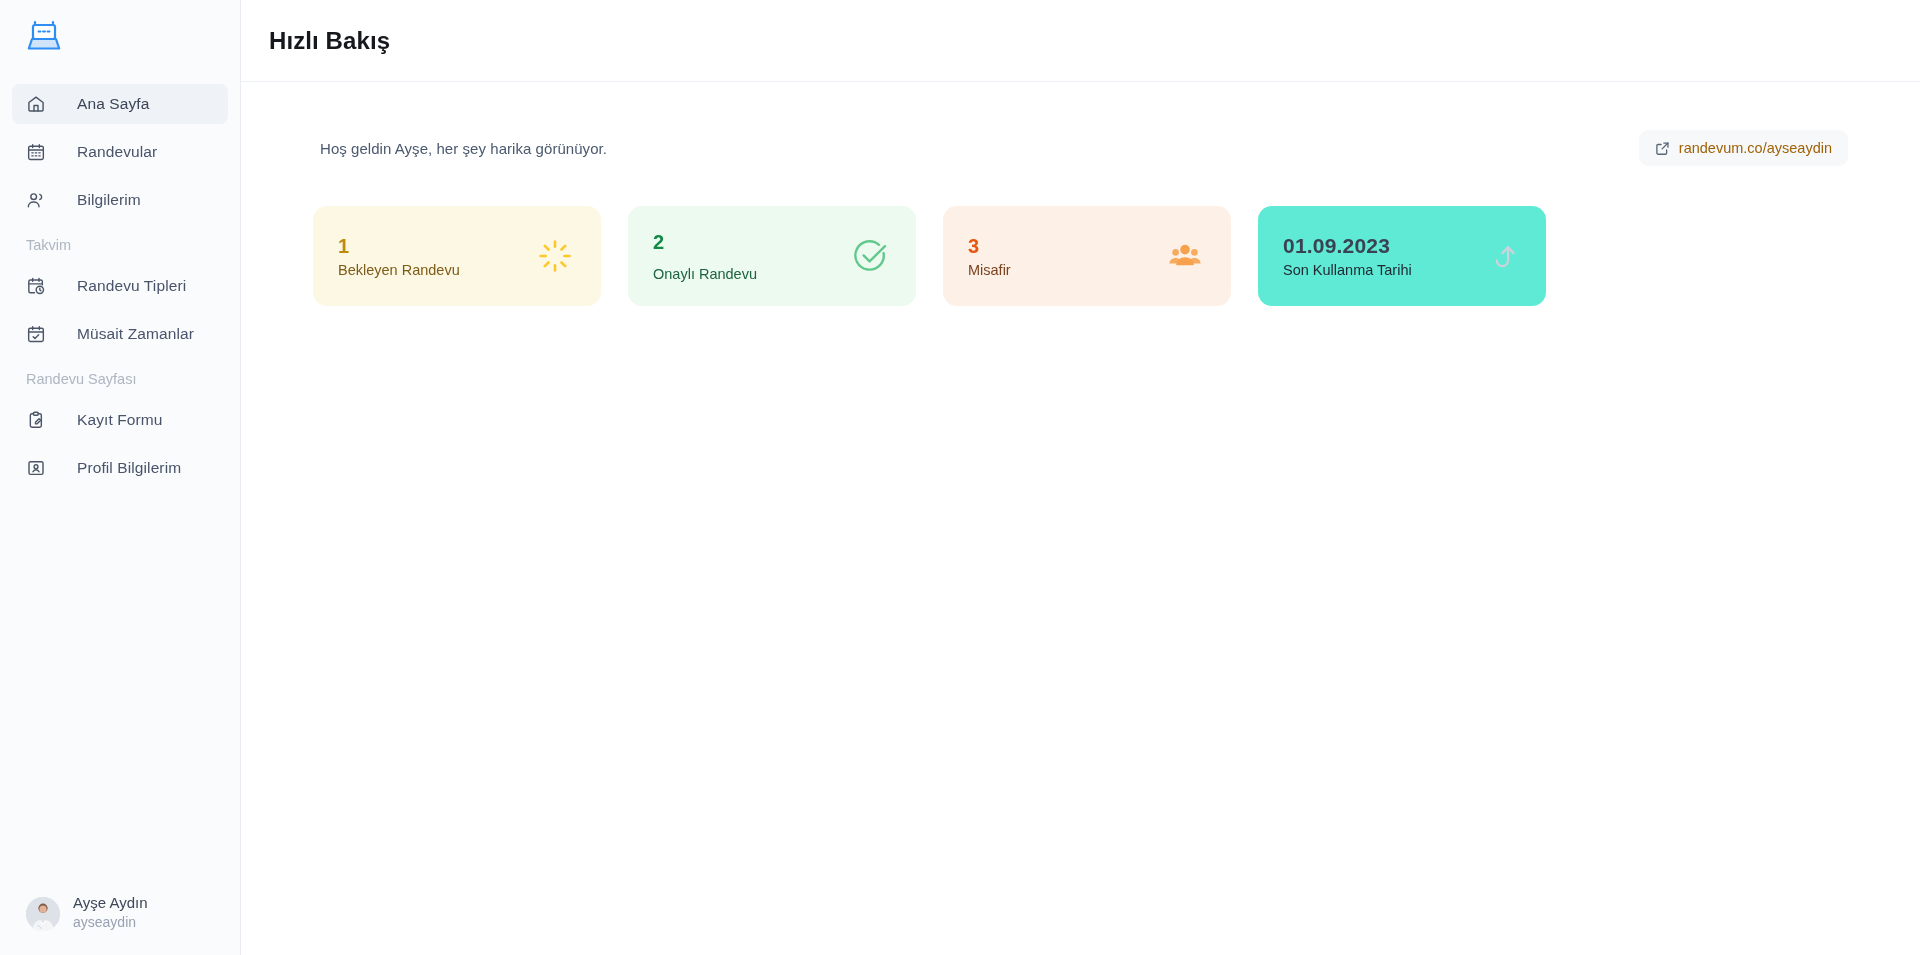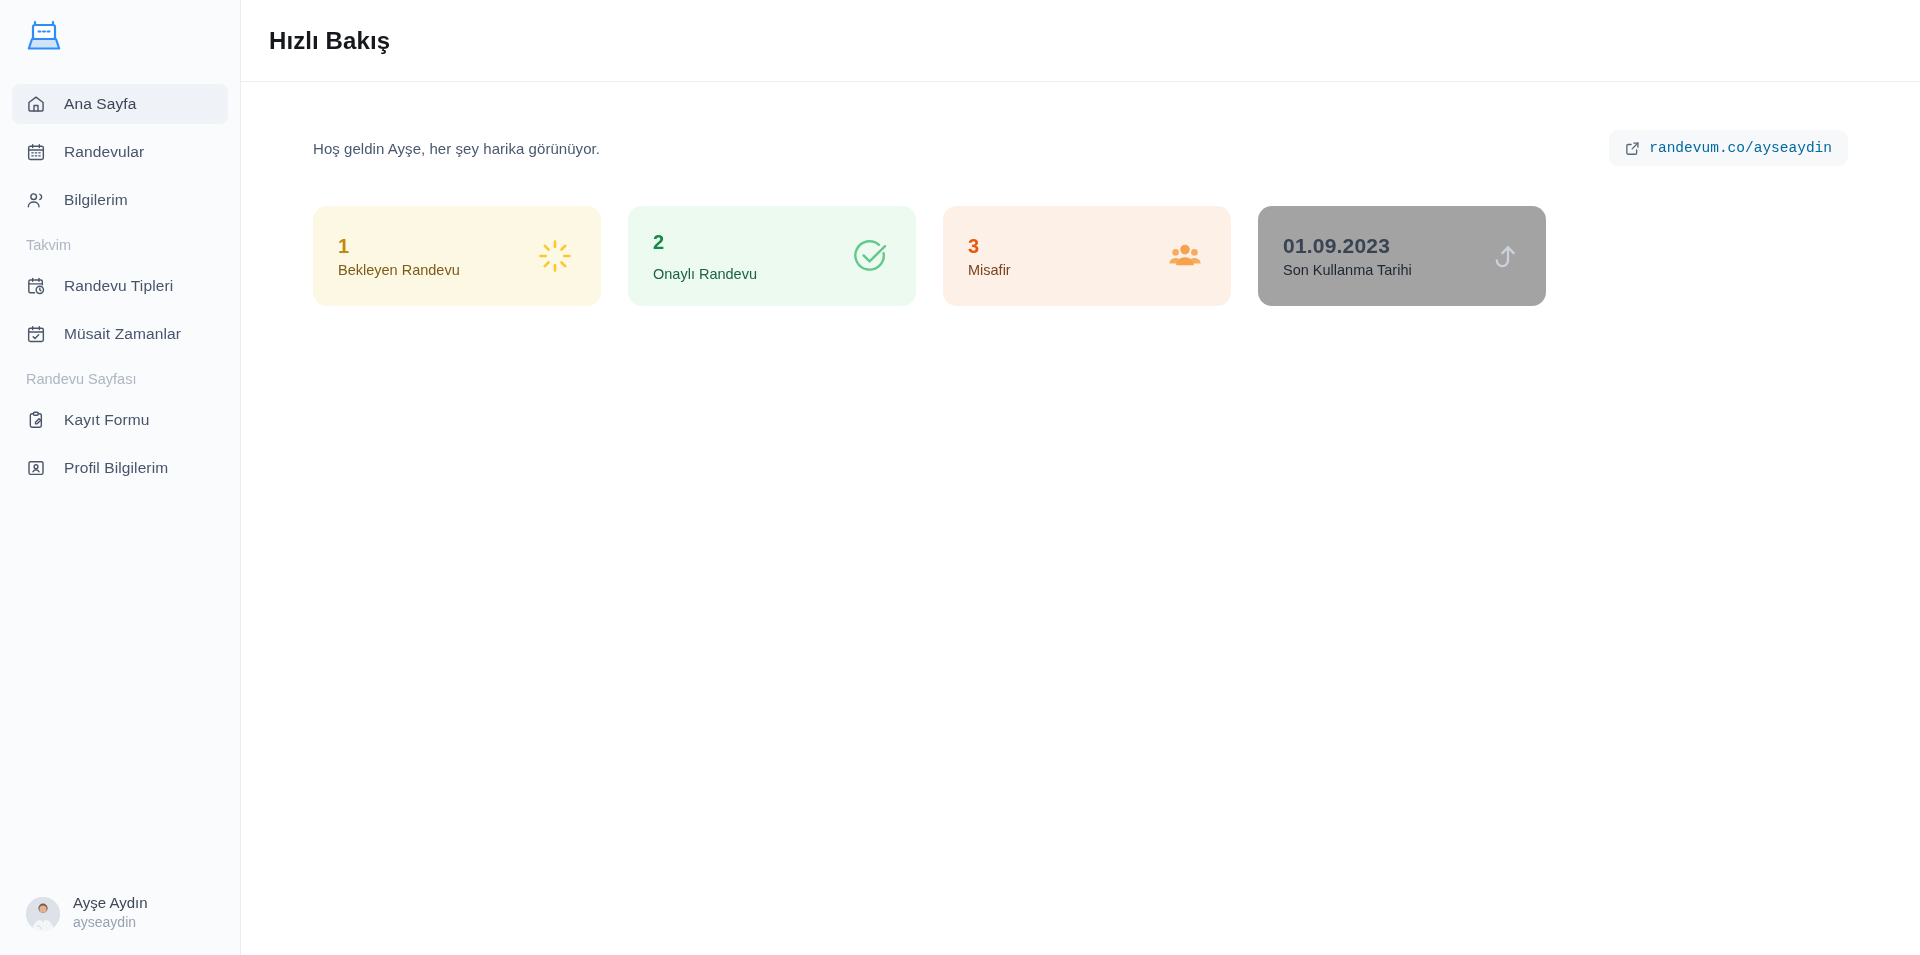--- a/index.html
+++ b/index.html
@@ -38,21 +38,21 @@
   .logo-icon { width: 40px; height: 40px; display: block; }
 
   .nav {
     padding: 12px 12px 0 12px;
     display: flex;
     flex-direction: column;
   }
   .nav-item {
     display: flex;
     align-items: center;
-    gap: 18px;
+    gap: 31px;
     height: 40px;
     padding: 0 14px;
     border-radius: 8px;
     color: #49546a;
     font-size: 15.5px;
     letter-spacing: .1px;
     cursor: pointer;
     margin-bottom: 8px;
     user-select: none;
   }
@@ -126,41 +126,40 @@
   }
 
   .content {
     padding: 48px 56px 0 56px;
     flex: 1;
   }
   .greet-row {
     display: flex;
     align-items: center;
     justify-content: space-between;
-    margin: 0 16px 0 16px;
+    margin: 0 16px 0 23px;
     padding-left: 0px;
     gap: 32px;
   }
   .greet-text {
     font-size: 15px;
     color: #4b596e;
     letter-spacing: .05px;
   }
   .url-chip {
     display: inline-flex;
     align-items: center;
     gap: 9px;
     background: #f6f8fa;
     border-radius: 9px;
     padding: 10px 16px;
     font-size: 14.5px;
-    color: #0369a1;
+    color: #a16207;
     cursor: pointer;
     white-space: nowrap;
-    font-family: Liberation Mono, monospace;
   }
   .url-chip .ext-ico { width: 15px; height: 15px; display:block; flex:0 0 15px; }
 
   .cards {
     display: flex;
     gap: 27px;
     margin-top: 40px;
     padding-left: 16px;
   }
   .card {
@@ -181,21 +180,21 @@
 
   .card.yellow { background: #fdf8e4; }
   .card.yellow .card-value { color: #c08a0d; }
   .card.yellow .card-label { color: #7c5b16; }
   .card.green  { background: #ecfaf0; }
   .card.green .card-value { color: #128a45; }
   .card.green .card-label { color: #1d6340; margin-top: 8px; }
   .card.orange { background: #fdf1e7; }
   .card.orange .card-value { color: #e8570f; }
   .card.orange .card-label { color: #7a4320; }
-  .card.slate  { background: #a3a3a3; align-items: center; }
+  .card.slate  { background: #5eead4; align-items: center; }
   .card.slate .card-value { color: #394353; }
   .card.slate .card-label { color: #1f2733; }
 </style>
 </head>
 <body>
 
 <div class="app">
 
   <aside class="sidebar">
 

